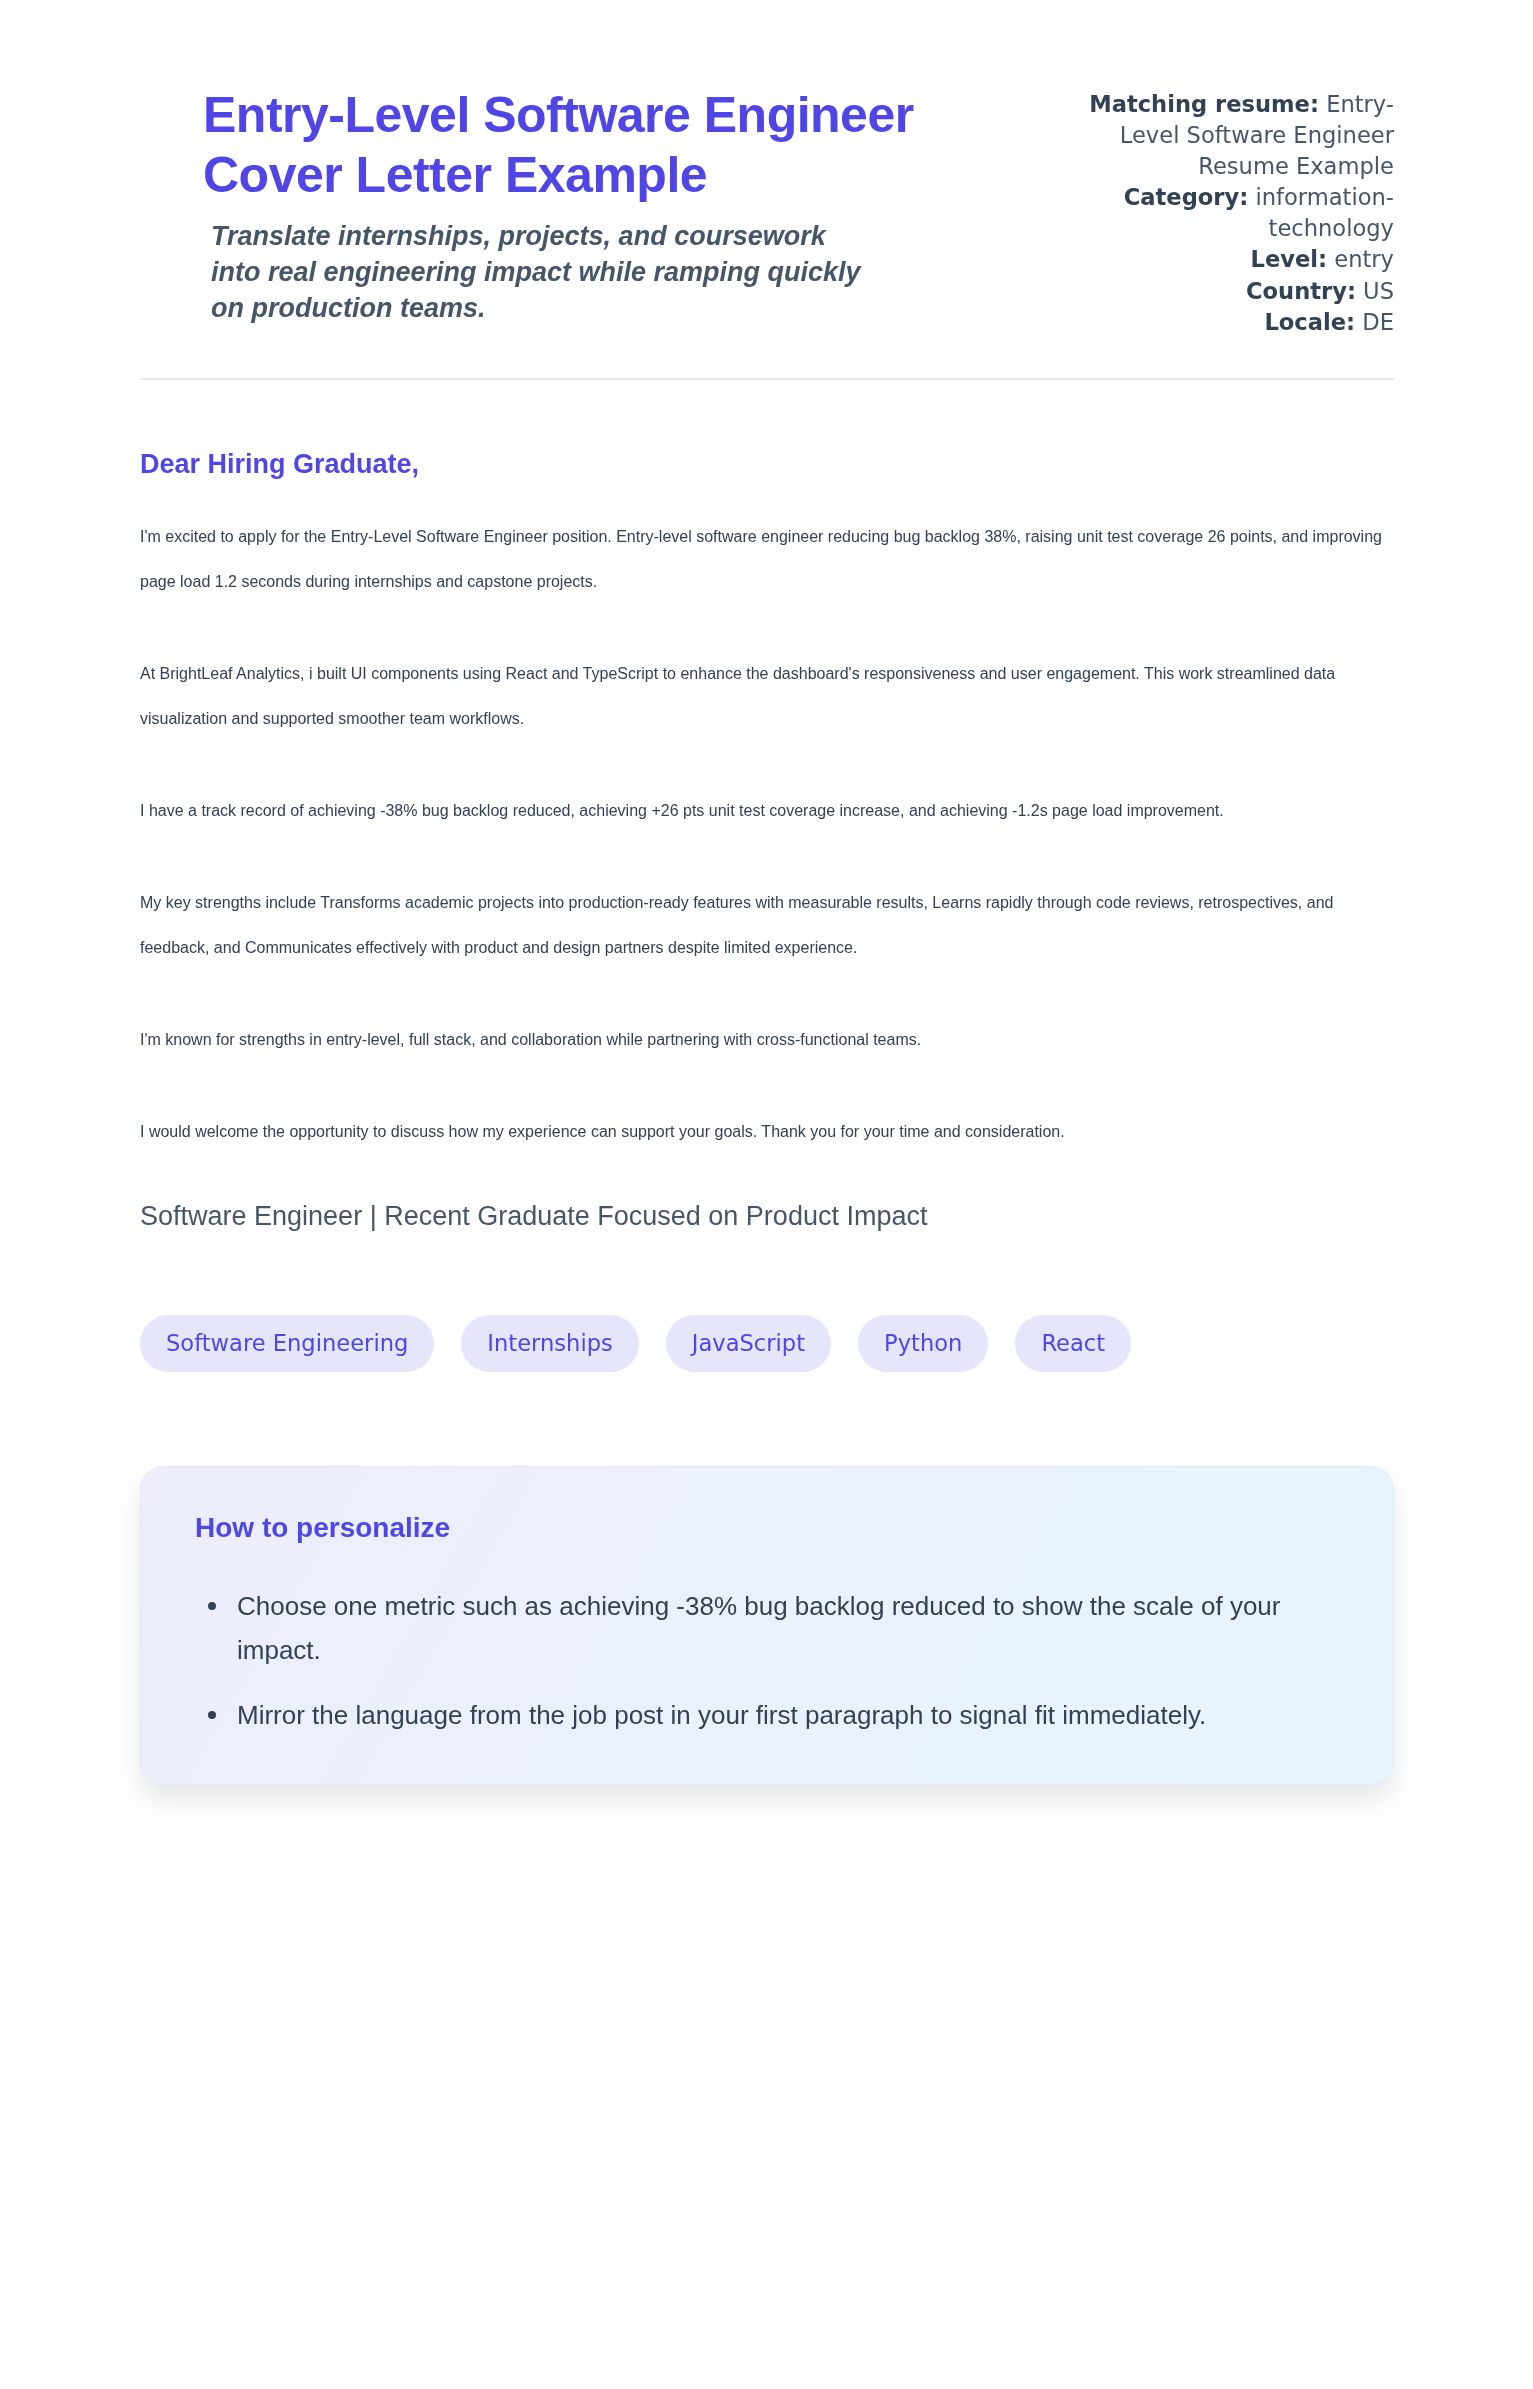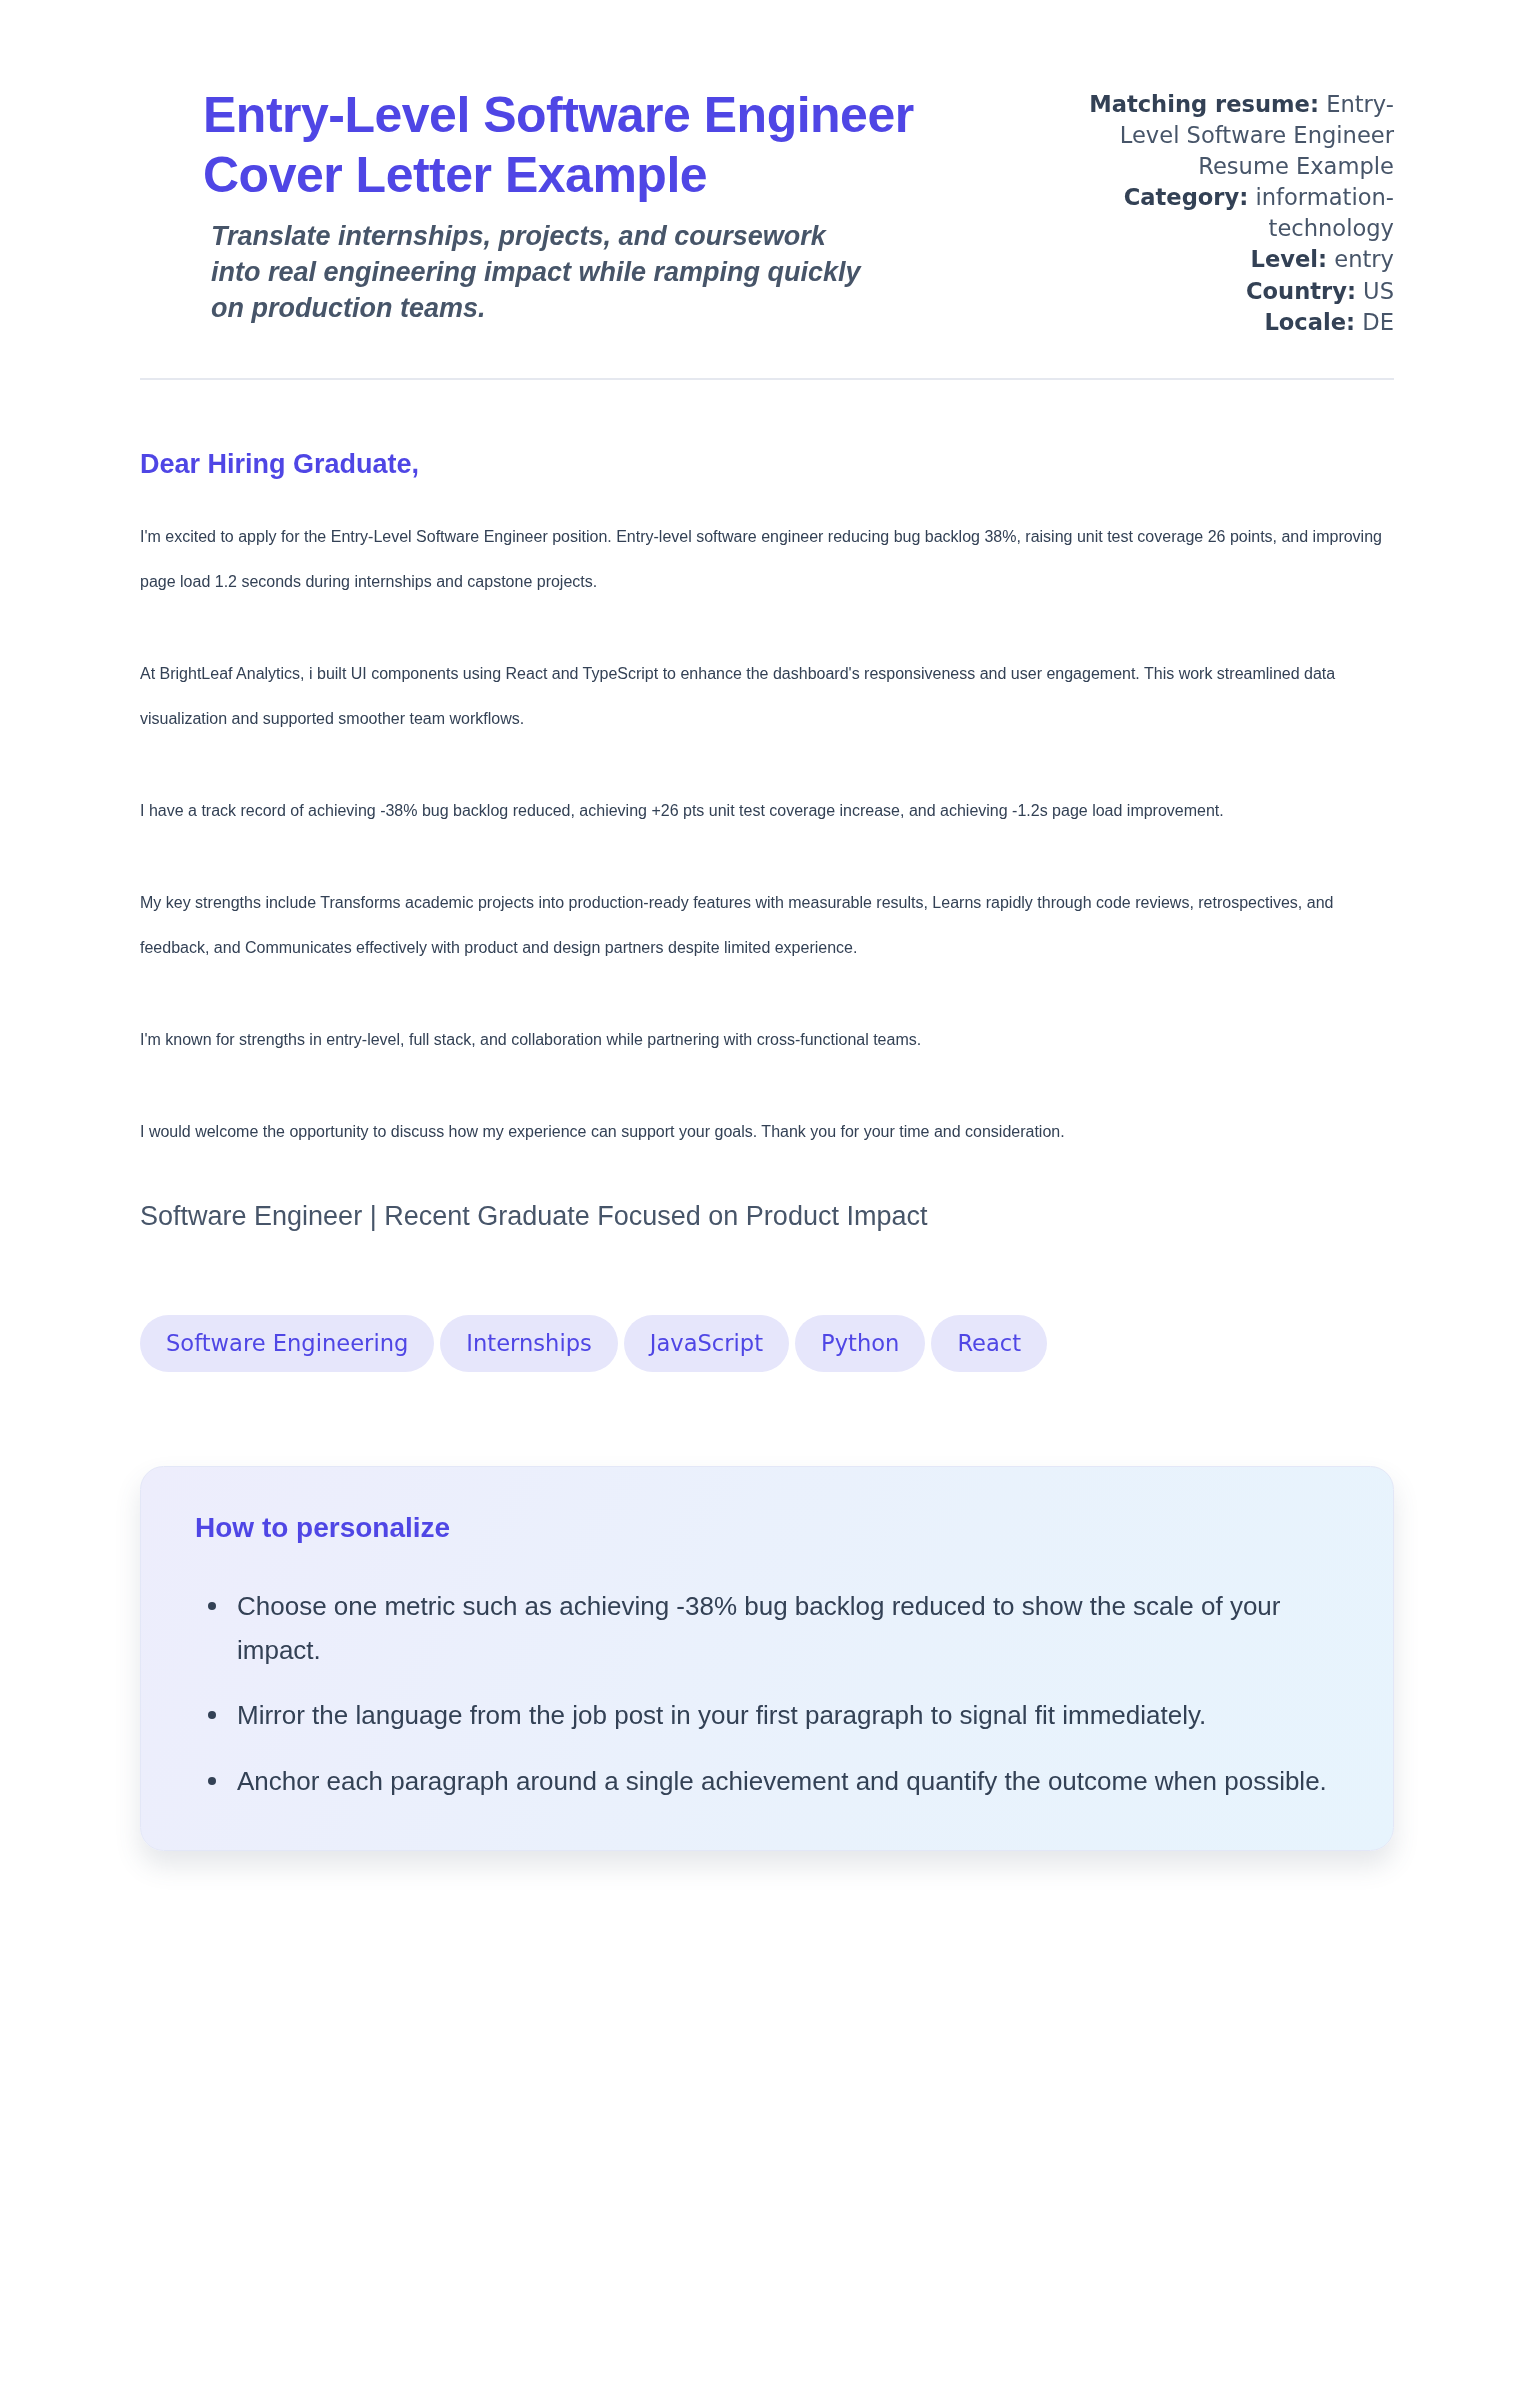--- a/index.html
+++ b/index.html
@@ -36,21 +36,21 @@
   .divider { border: 0; border-top: 2.7px solid #e5e8ef; margin: 40px 0 0; }
 
   
   .salutation { margin: 69px 0 0; font-size: 27px; font-weight: 700; color: #4f46e5; }
   .letter-body { margin-top: 34px; }
   .body-p { margin: 0 0 47px; font-size: 16px; line-height: 45px; color: #334155; }
   .signature-name { margin: 87px 0 0; font-size: 28px; font-weight: 700; color: #1e293b; }
   .signature-role { margin: 14.4px 0 0; font-size: 27px; color: #475569; }
 
   
-  .tags { margin-top: 83px; display: flex; flex-wrap: wrap; gap: 6px; }
+  .tags { margin-top: 83px; display: flex; flex-wrap: wrap; gap: 27px; }
   .tag {
     display: inline-block;
     background: #e6e6fb; color: #4f46e5;
     font-family: "DejaVu Sans", sans-serif;
     font-size: 22.6px; line-height: 1;
     padding: 17px 26px; border-radius: 901px;
     cursor: pointer;
   }
 
   
@@ -132,18 +132,17 @@
       <span class="tag">JavaScript</span>
       <span class="tag">Python</span>
       <span class="tag">React</span>
     </div>
 
   <section class="personalize-box">
     <h2 class="personalize-title">How to personalize</h2>
     <ul class="tips">
         <li class="tip">Choose one metric such as achieving -38% bug backlog reduced to show the scale of your impact.</li>
         <li class="tip">Mirror the language from the job post in your first paragraph to signal fit immediately.</li>
-        <li class="tip">Anchor each paragraph around a single achievement and quantify the outcome when possible.</li>
       </ul>
   </section>
 
 </div>
 
 
 </body></html>

